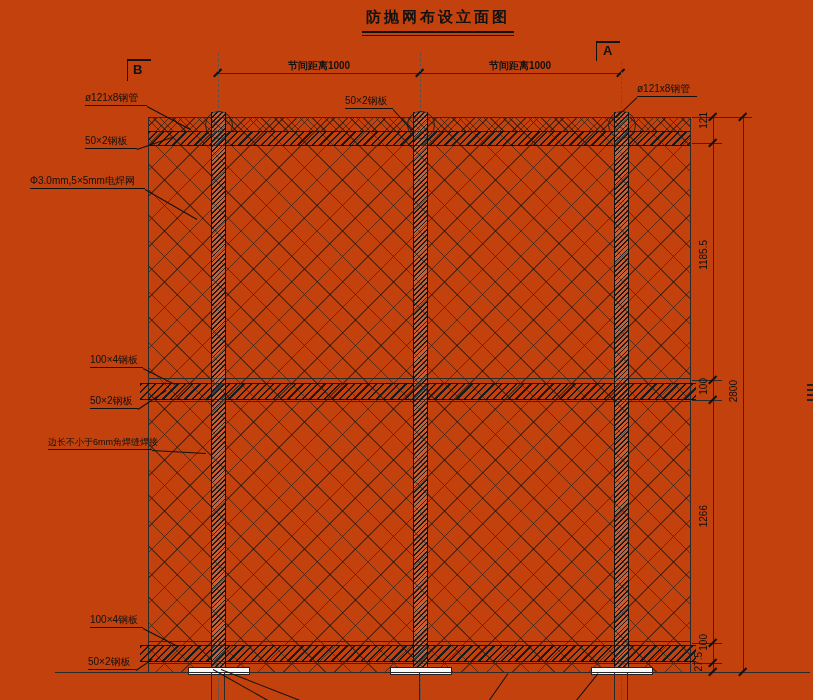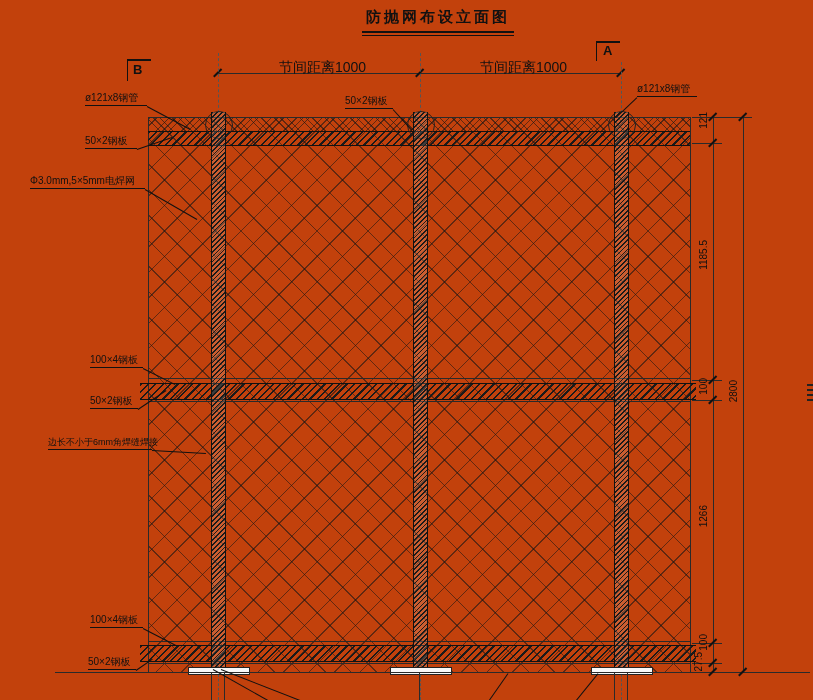--- a/index.html
+++ b/index.html
@@ -4,21 +4,21 @@
 <style>
   html,body{margin:0;padding:0;}
   body{background:#f8f8f8;font-family:"Liberation Sans","DejaVu Sans",sans-serif;color:#1a1a1a;}
   #canvas{position:relative;width:813px;height:700px;background:#c2410c;overflow:hidden;padding-left:41px;}
   .hl{position:absolute;height:1px;background:#2a2a2a;}
   .vl{position:absolute;width:1px;background:#2a2a2a;}
   .dash-v{position:absolute;width:0;border-left:1px dashed #555;}
   .tk{position:absolute;width:11px;height:1.5px;background:#111;transform:rotate(-45deg);}
   .ld{position:absolute;height:1.1px;background:#111;transform-origin:0 50%;}
   .lbl{position:absolute;font-size:10px;line-height:12px;white-space:nowrap;border-bottom:1px solid #111;padding-bottom:1px;color:#111;}
-  .dimtext{position:absolute;font-size:14px;color:#111;white-space:nowrap;}
+  .dimtext{position:absolute;font-size:10px;color:#111;white-space:nowrap;font-weight:bold;}
   .vtext{position:absolute;font-size:10px;color:#111;white-space:nowrap;writing-mode:vertical-rl;transform:rotate(180deg);}
   .mesh{position:absolute;left:148px;top:117px;width:542px;height:555px;
         background:
           repeating-linear-gradient(45deg,transparent 0 17px,rgba(20,20,20,.55) 17px 18px),
           repeating-linear-gradient(-45deg,transparent 0 17px,rgba(20,20,20,.55) 17px 18px);}
   .mesh-small{position:absolute;left:148px;top:118px;width:542px;height:13px;
         background:
           repeating-linear-gradient(45deg,transparent 0 8px,rgba(20,20,20,.6) 8px 9px),
           repeating-linear-gradient(-45deg,transparent 0 8px,rgba(20,20,20,.6) 8px 9px);}
   .plate{position:absolute;border-top:1.5px solid #111;border-bottom:1.5px solid #111;

